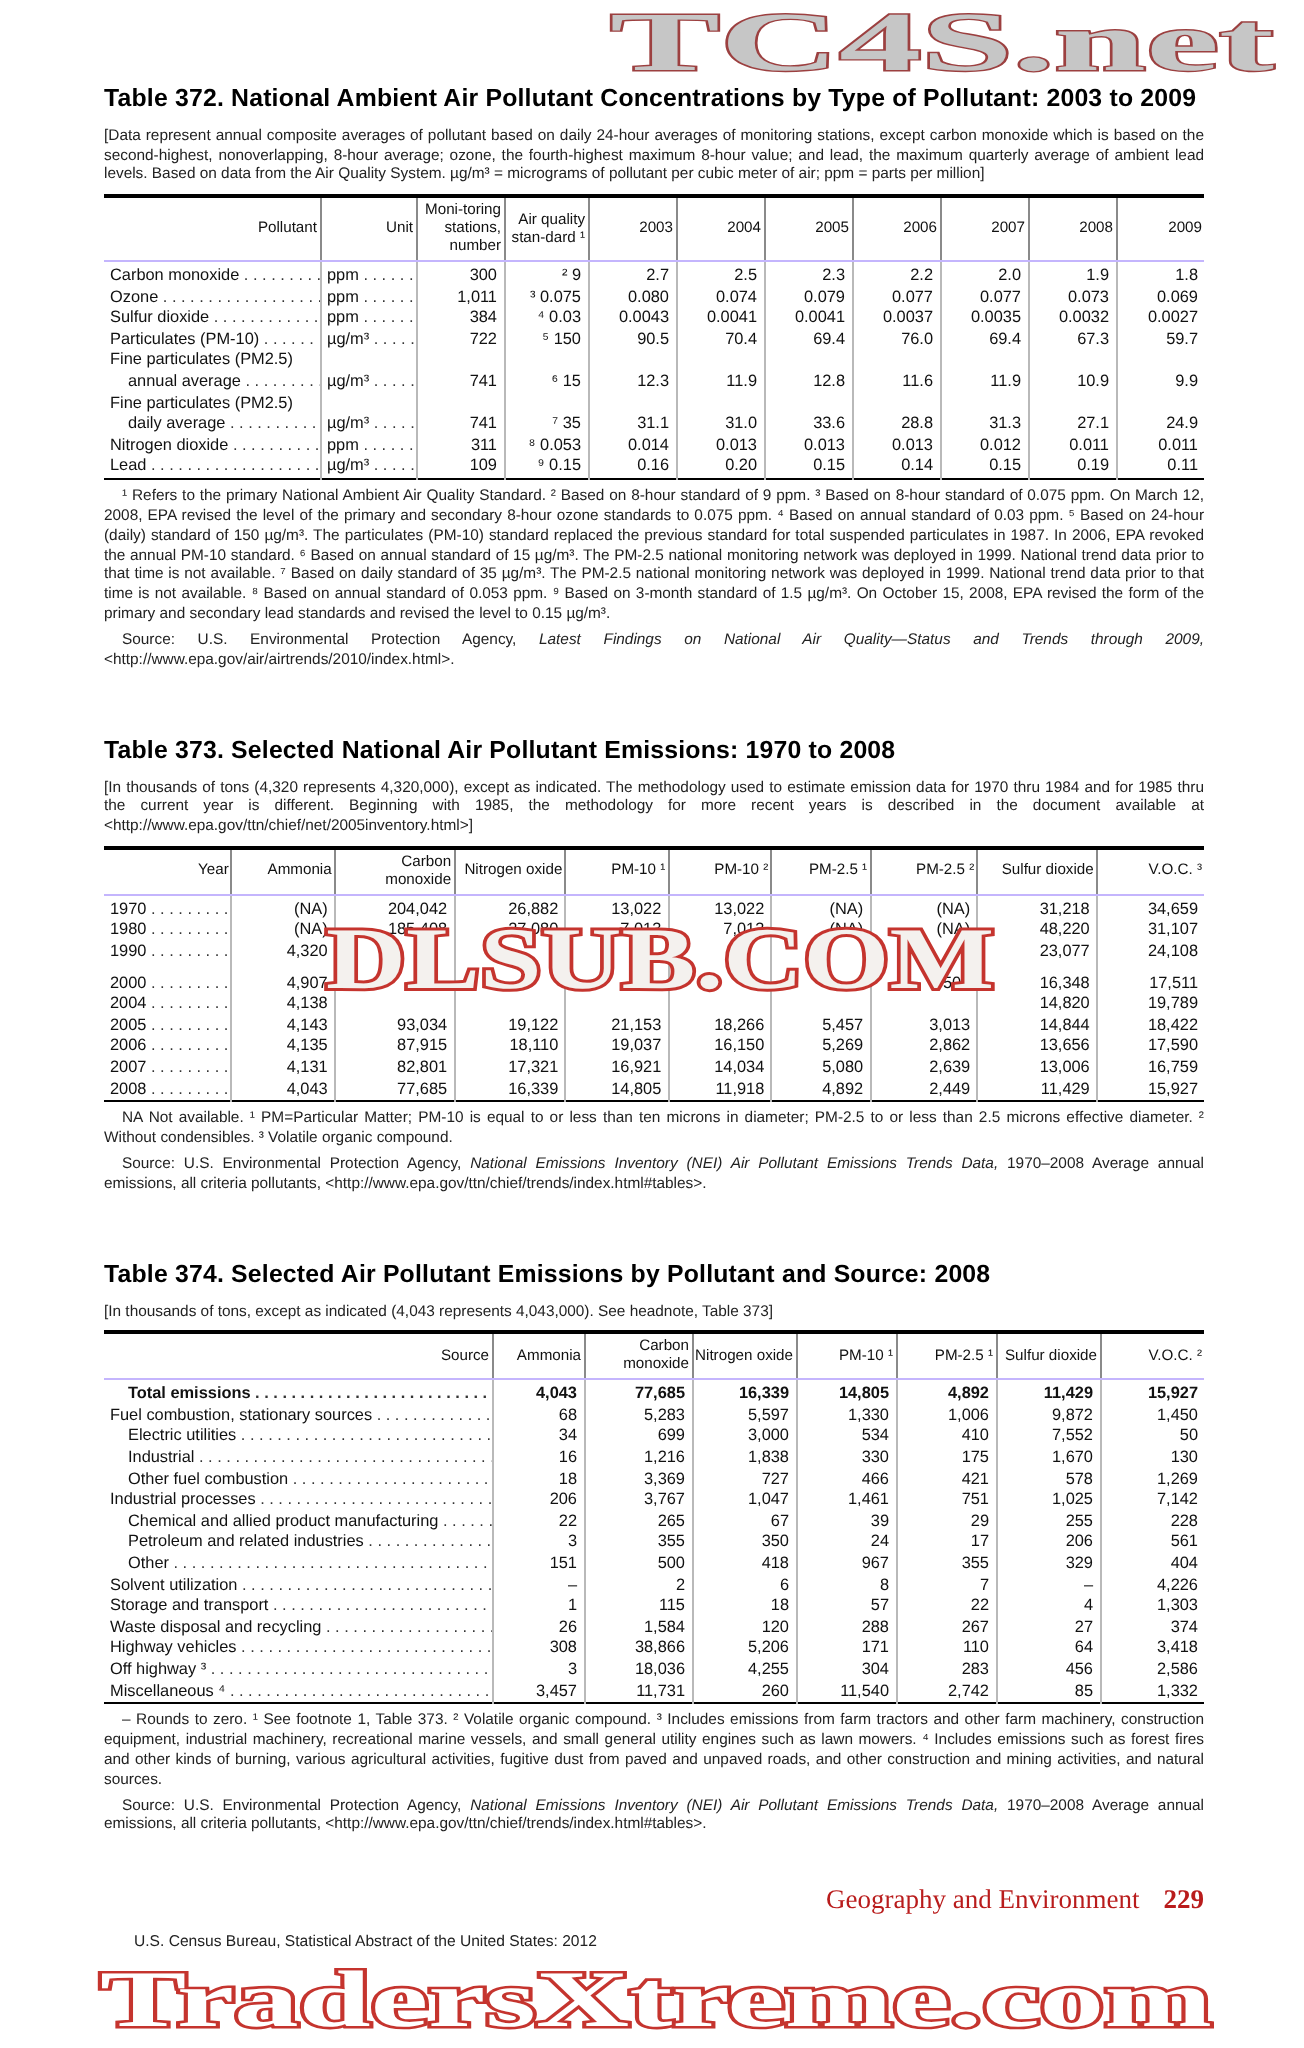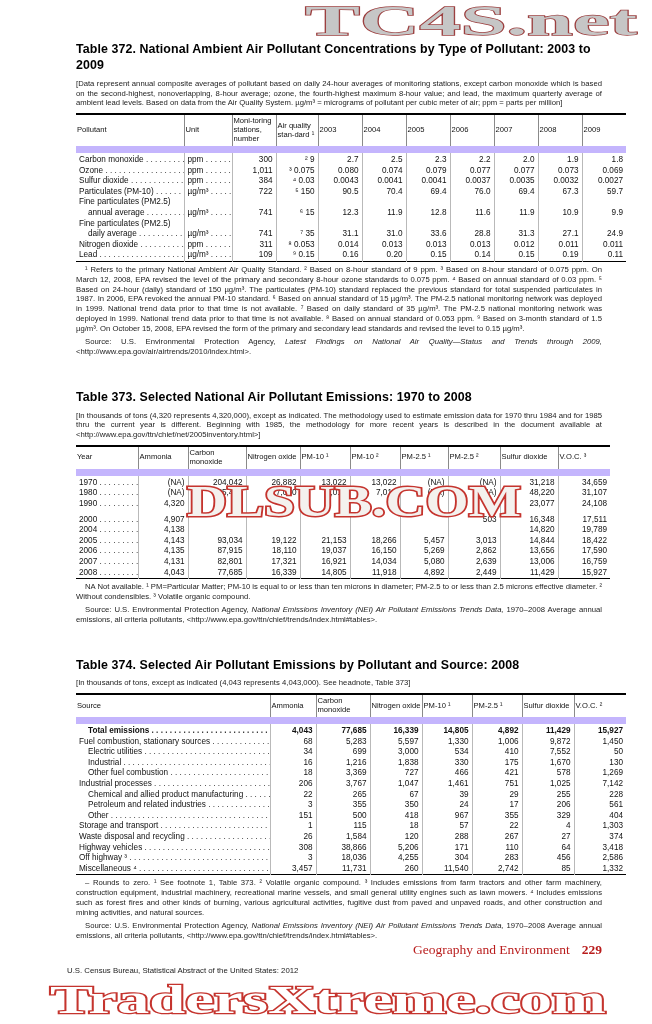--- a/index.html
+++ b/index.html
@@ -1,27 +1,27 @@
 <!DOCTYPE html>
 <html><head>
 <meta charset="utf-8">
 <style>
   html,body{margin:0;padding:0}
   body{width:652px;height:1024px;position:relative;background:#ffffff;overflow:hidden;
        font-family:"Liberation Sans",sans-serif;color:#161616;-webkit-font-smoothing:antialiased}
-  .content{padding:42px 50px 0 76px}
+  .content{padding:42px 50px 0 52px}
   .tbl-title{font-size:12.4px;font-weight:bold;line-height:1.28;margin:0 0 5px;color:#000;letter-spacing:.1px}
   .mt{margin-top:33px}
   .headnote{font-size:7.7px;line-height:1.27;text-align:justify;margin:0 0 5px;color:#222}
   section{position:relative}
 
   table.tbl{width:100%;border-collapse:collapse;table-layout:fixed;
             border-top:2px solid #000;border-bottom:1px solid #000;margin:2px 0 1px}
-  .tbl thead th{font-weight:normal;font-size:7.6px;line-height:1.18;text-align:left;vertical-align:middle;
-                padding:2px 1px;border-bottom:7px solid #c4b5fd;border-left:1px solid #8a8a8a;color:#111}
+  .tbl thead th{font-weight:normal;font-size:7.6px;line-height:1.18;text-align:right;vertical-align:middle;
+                padding:2px 1px;border-bottom:1px solid #c4b5fd;border-left:1px solid #8a8a8a;color:#111}
   .tbl thead th:first-child{border-left:none}
   .tbl td{font-size:8.2px;line-height:10.6px;padding:0 3px;border-left:1px solid #b9b9b9;vertical-align:bottom;color:#111}
   .tbl td:first-child{border-left:none}
   .tbl tbody tr:first-child td{padding-top:2px}
   .tbl td.num{text-align:right}
   .tbl td.lbl,.tbl td.unit{white-space:nowrap;overflow:hidden}
   .tbl td.lbl span::after,.tbl td.unit span::after{
       content:" . . . . . . . . . . . . . . . . . . . . . . . . . . . . . . . . . . . . . . . . . . . . . . . . ";color:#333}
   .tbl td.noleader span::after{content:none}
   tr.spacer td{height:5px}
@@ -495,20 +495,30 @@
             <td class="lbl ind1"><span>Other</span></td>
             <td class="num">151</td>
             <td class="num">500</td>
             <td class="num">418</td>
             <td class="num">967</td>
             <td class="num">355</td>
             <td class="num">329</td>
             <td class="num">404</td>
           </tr>
           <tr>
+            <td class="lbl"><span>Solvent utilization</span></td>
+            <td class="num">–</td>
+            <td class="num">2</td>
+            <td class="num">6</td>
+            <td class="num">8</td>
+            <td class="num">7</td>
+            <td class="num">–</td>
+            <td class="num">4,226</td>
+          </tr>
+          <tr>
             <td class="lbl"><span>Storage and transport</span></td>
             <td class="num">1</td>
             <td class="num">115</td>
             <td class="num">18</td>
             <td class="num">57</td>
             <td class="num">22</td>
             <td class="num">4</td>
             <td class="num">1,303</td>
           </tr>
           <tr>

